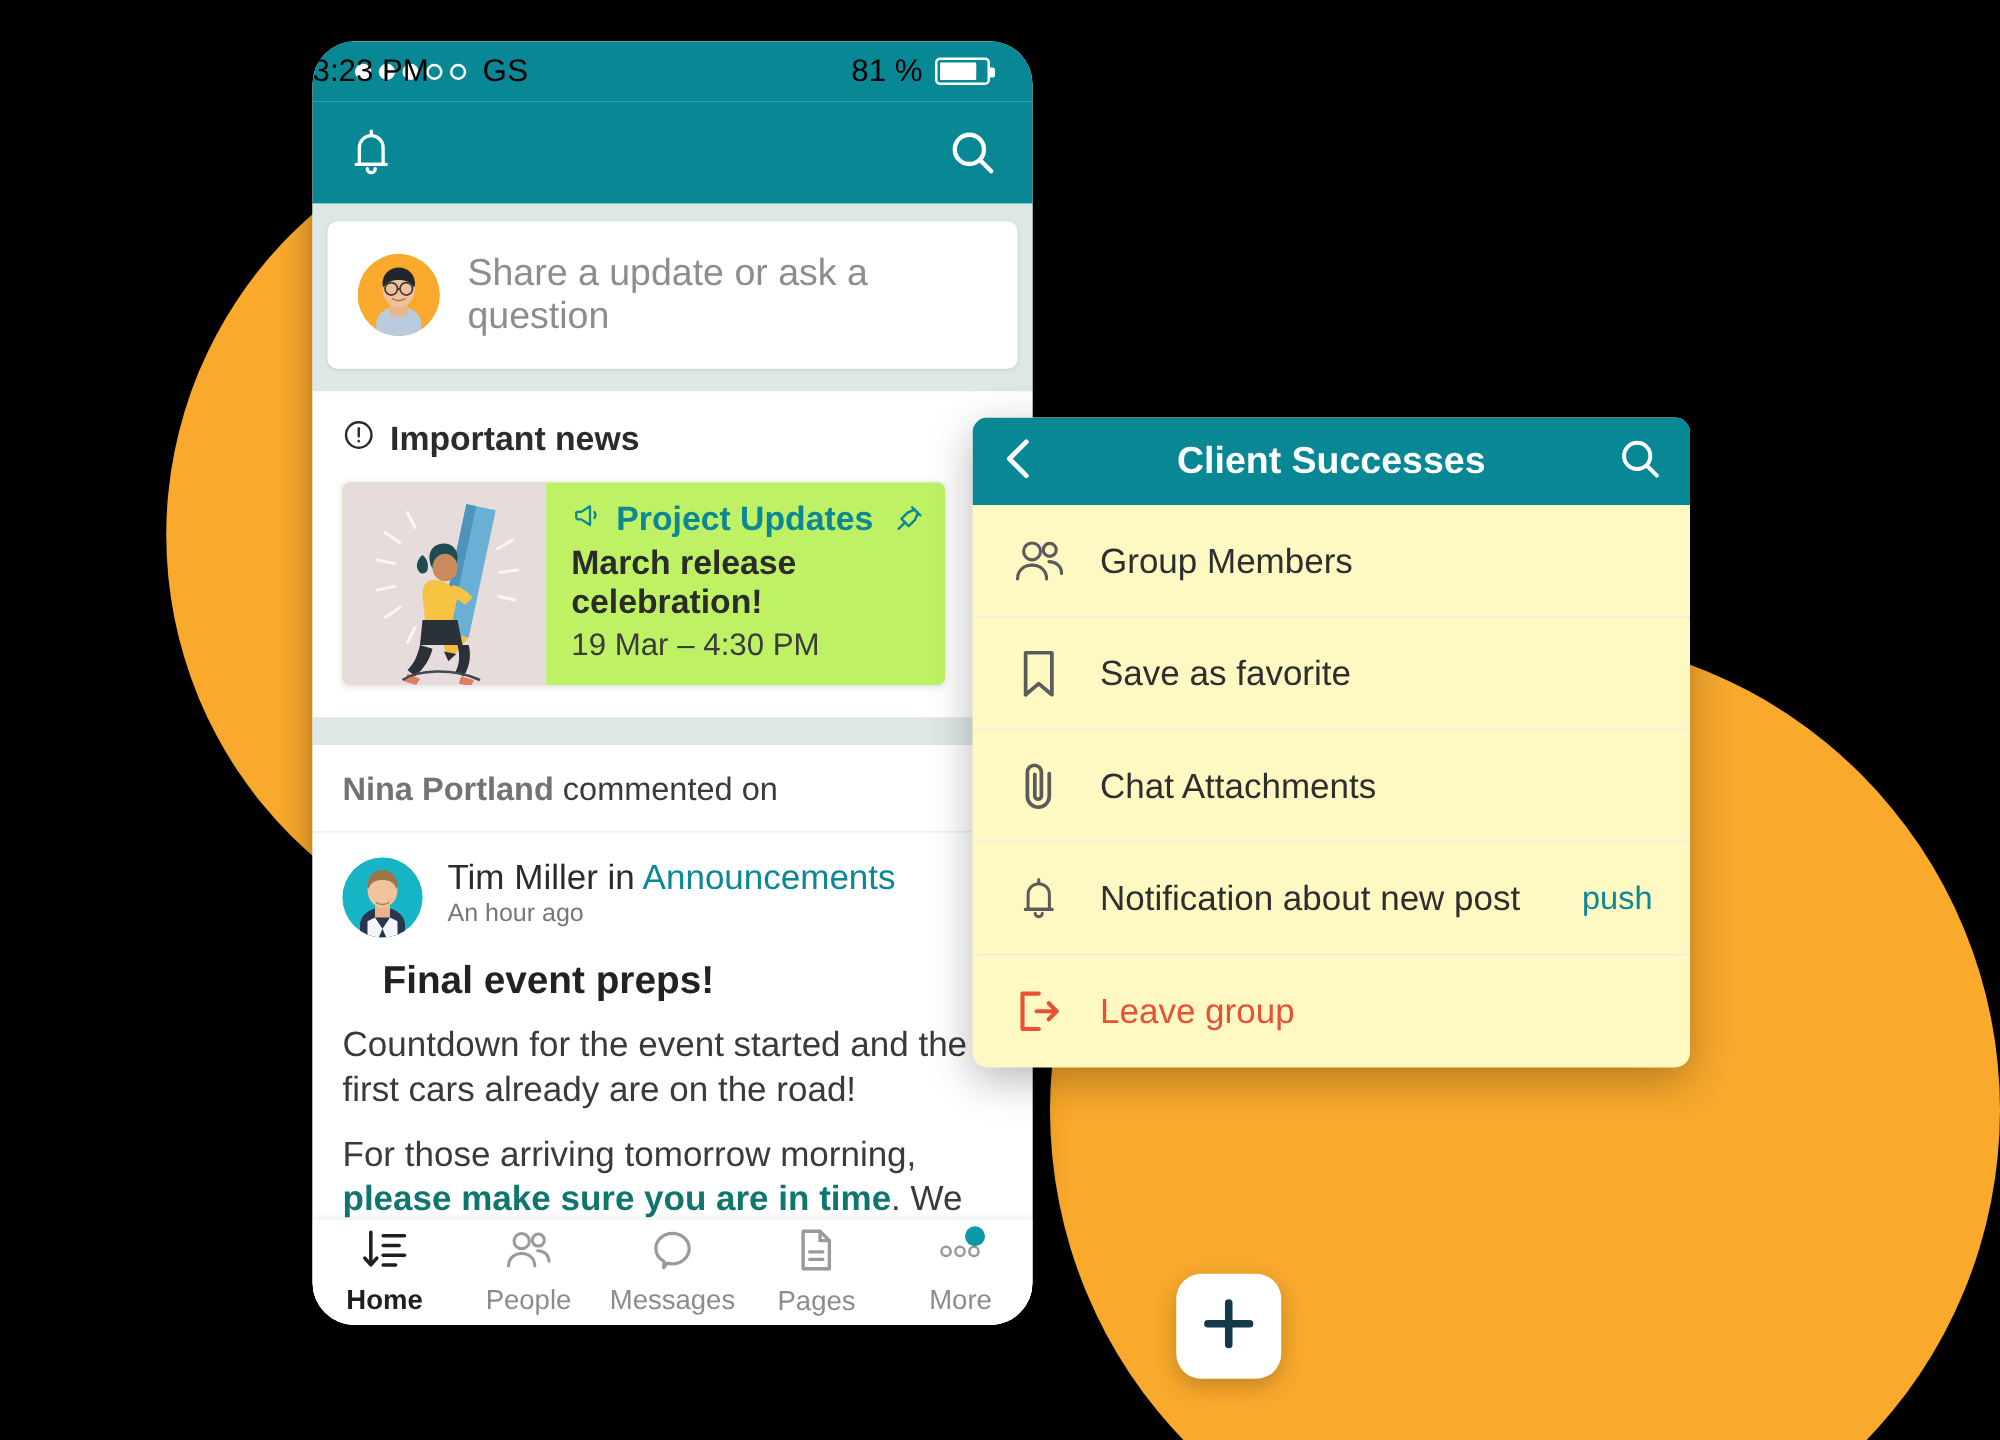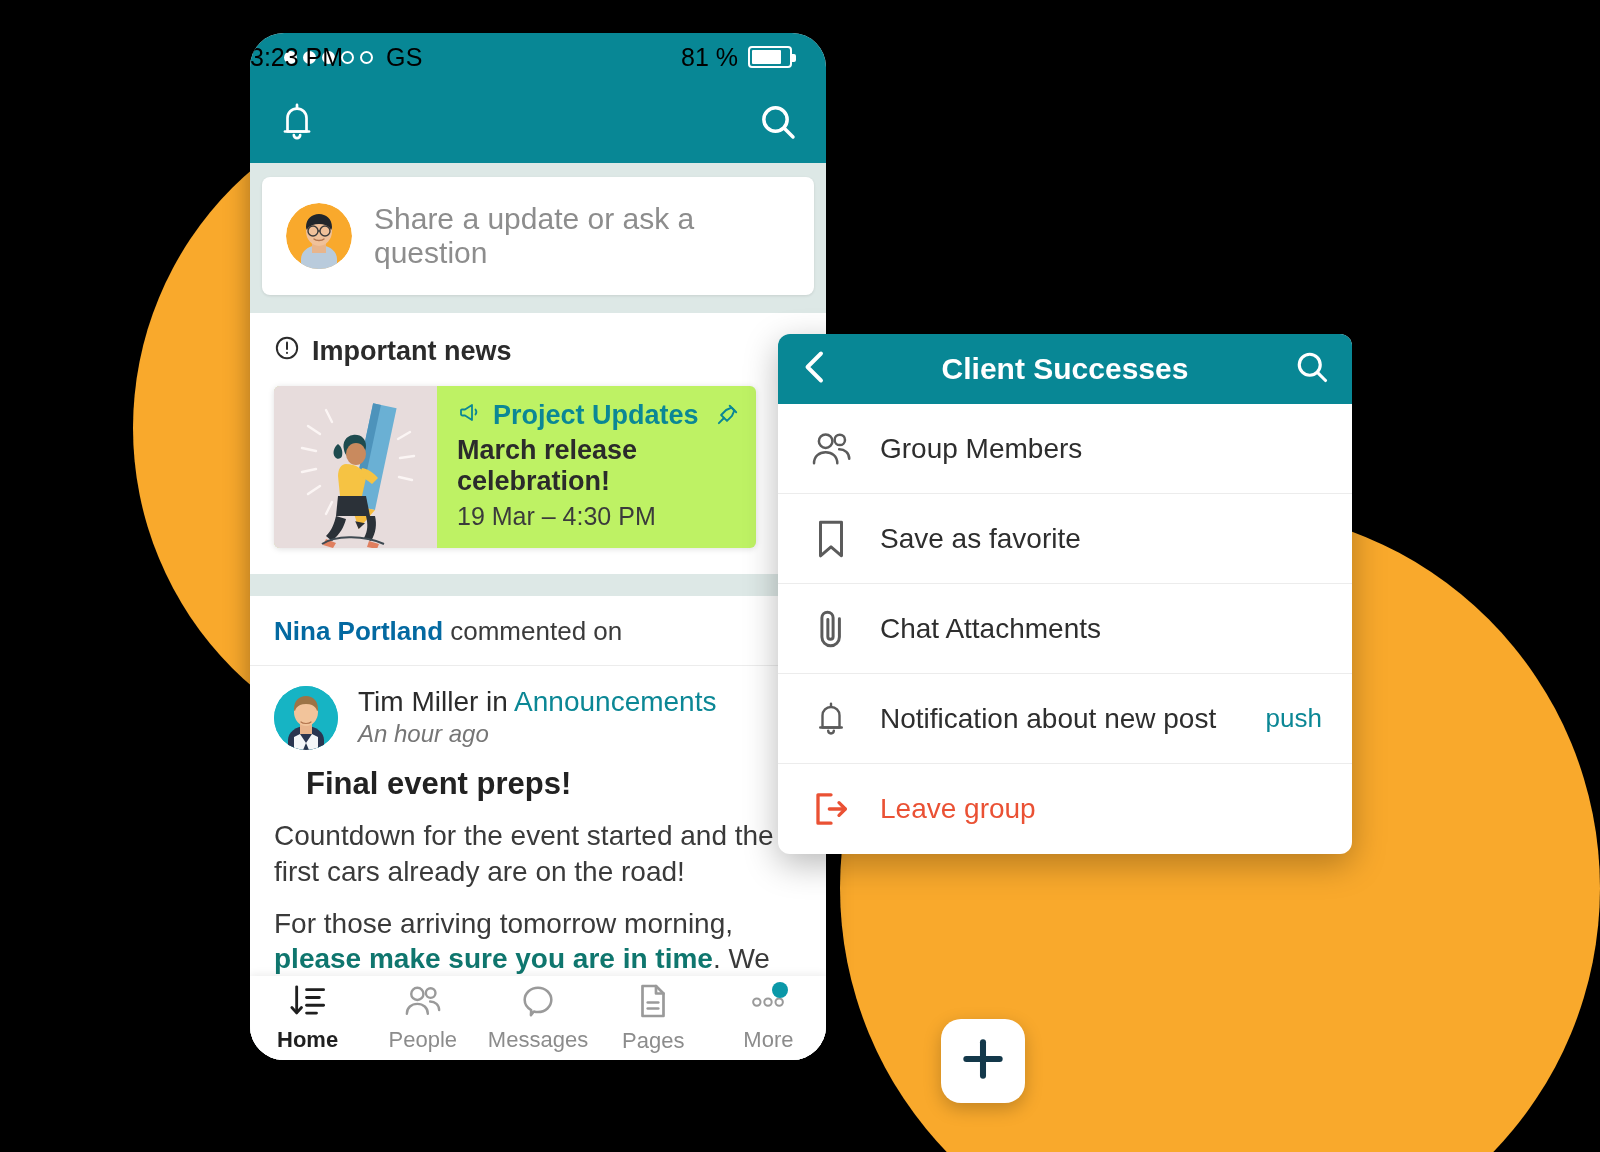--- a/index.html
+++ b/index.html
@@ -73,46 +73,46 @@
   .news-body { padding: 14px 18px 12px 20px; flex:1; position:relative;}
   .news-group { display:flex; align-items:center; gap:10px; color:#0b8795; font-weight:bold; font-size:27px; }
   .news-headline { font-size:27px; font-weight:bold; color:#2b2b2b; line-height:1.14; margin-top:4px;}
   .news-date { font-size:25px; color:#3b3b3b; margin-top:5px;}
   .pin { position:absolute; right:16px; top:16px; }
 
   .gap { height: 22px; background:#dde8e6; }
 
   .post { background:#fff; }
   .post-head { padding: 20px 24px 18px 24px; font-size:26px; color:#3b3b3b; border-bottom:1px solid #ececec;}
-  .post-head b { color:#0369a1; }
+  .post-head b { color:#737373; }
   .post-meta { display:flex; align-items:flex-start; gap:20px; padding: 20px 24px 0 24px; position:relative;}
   .post-avatar { width:64px; height:64px; border-radius:50%; flex:none; overflow:hidden; background:#16b4c4;}
   .post-author { font-size:28px; color:#2b2b2b; line-height:1.15;}
   .post-author a { color:#0b8795; text-decoration:none;}
-  .post-time { font-size:24px; color:#767676; margin-top:2px;font-style:italic;}
+  .post-time { font-size:20px; color:#767676; margin-top:2px;}
   .chevron { position:absolute; right:22px; top:28px; }
   .post-title { font-size:31px; font-weight:bold; color:#222; padding: 16px 24px 0 24px; margin-left: 32px;}
   .post-p { font-size:28px; color:#3a3a3a; line-height:1.28; padding: 16px 24px 0 24px;}
   .post-p b { color:#0f766e;text-align:right; }
 
   
   .tabbar {
     position:absolute; left:0; bottom:0; width:100%; height:84px;
     background:#ffffff; display:flex; align-items:center;
     box-shadow: 0 -2px 8px rgba(0,0,0,.07);
   }
   .tab { flex:1; display:flex; flex-direction:column; align-items:center; gap:5px; position:relative;}
   .tab .lbl { font-size:22px; color:#8c8c8c; }
   .tab.active .lbl { color:#1f1f1f; font-weight:bold; }
   .tab .badge { position:absolute; width:16px; height:16px; border-radius:50%; background:#0b98a8; top:-2px; right: 38px;}
 
   
   #panel {
     position:absolute; left: 778px; top: 334px; width: 574px;
-    background:#ffffff; border-radius: 12px; overflow:hidden;
+    background:#fef9c3; border-radius: 12px; overflow:hidden;
     box-shadow: 0 10px 34px rgba(0,0,0,.28);
   }
   .panel-head {
     height: 70px; background:#088795; color:#fff;
     display:flex; align-items:center; padding: 0 22px; position:relative;
   }
   .panel-title { position:absolute; left:0; right:0; text-align:center; font-size:30px; font-weight:bold; pointer-events:none;}
   .panel-search { margin-left:auto; }
   .menu-row {
     display:flex; align-items:center; gap:26px; padding: 0 30px;

